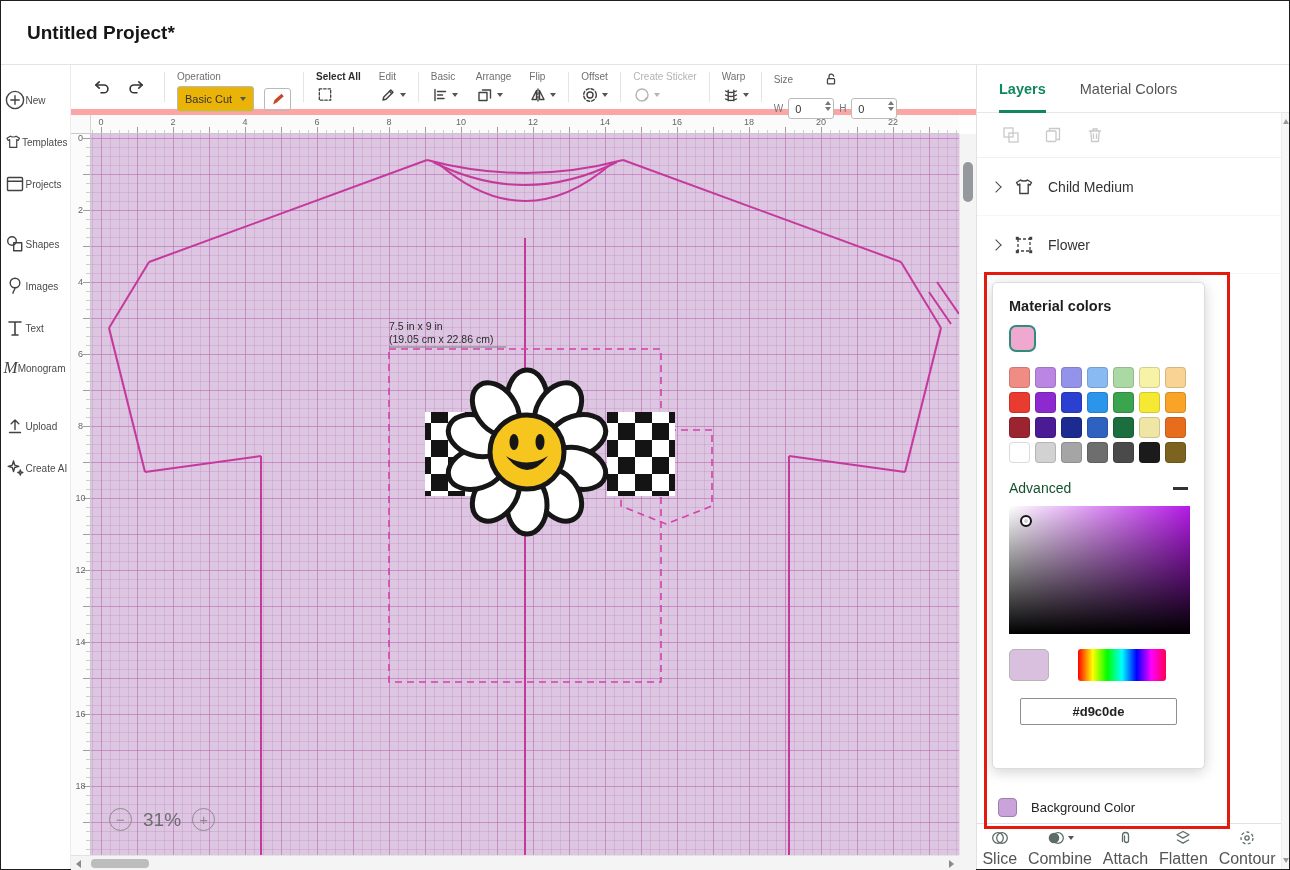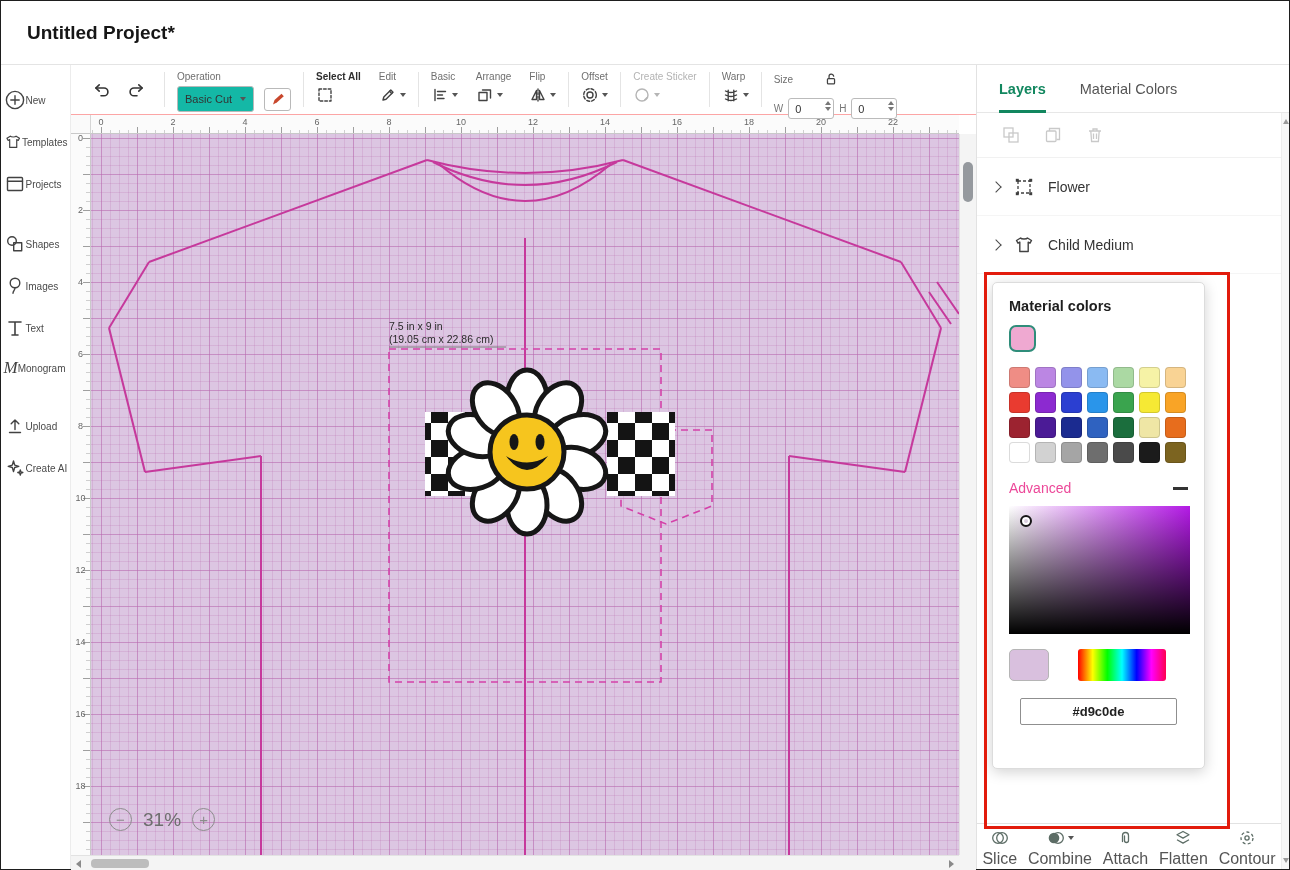--- a/index.html
+++ b/index.html
@@ -24,34 +24,34 @@
   .sidebar{position:absolute;left:0;top:64px;width:70px;bottom:0;border-right:1px solid #ececec;
     background:#fff;display:flex;flex-direction:column;align-items:center;padding-top:14px}
   .side-item{width:64px;display:flex;flex-direction:row;align-items:center;gap:0;
     padding:10px 0;cursor:pointer}
   .side-label{font-size:10px;color:#4a4a4a;white-space:nowrap}
   .side-gap{height:18px}
   .mono-glyph{font-family:"Liberation Serif",serif;font-style:italic;font-size:17px;color:#414141;line-height:18px}
 
   
   .toolbar{position:absolute;left:70px;top:64px;width:905px;height:50px;background:#fff;
-    border-bottom:1px solid #fca5a5;display:flex;align-items:stretch;padding:0 6px;z-index:4}
+    border-bottom:6px solid #fca5a5;display:flex;align-items:stretch;padding:0 6px;z-index:4}
   .undo-redo{display:flex;align-items:center;gap:16px;padding:0 14px}
   .tool-btn{cursor:pointer;display:flex;align-items:center;justify-content:center}
   .tgroup{display:flex;flex-direction:column;align-items:flex-start;padding:6px 9px;position:relative}
   .tgroup.left{align-items:flex-start}
   .tlabel{font-size:10px;color:#6f6f6f;margin-bottom:4px;white-space:nowrap}
   .tlabel.strong{color:#2e2e2e;font-weight:bold}
   .tlabel.dim{color:#b3b3b3}
   .ticon-row{display:flex;align-items:center;gap:3px}
   .tdivider{width:1px;background:#e4e4e4;margin:7px 3px}
   .caret{width:0;height:0;border-left:3.5px solid transparent;border-right:3.5px solid transparent;
     border-top:4px solid #555}
   .op-select{display:flex;align-items:center;gap:8px;border:1px solid #b9b9b9;border-radius:3px;
-    height:21px;padding:12px 7px;font-size:11px;color:#333;background:#14b8a6;cursor:pointer}
+    height:21px;padding:12px 7px;font-size:11px;color:#333;background:#eab308;cursor:pointer}
   .pen-box{width:27px;height:23px;border:1px solid #b9b9b9;border-radius:3px;display:flex;
     align-items:center;justify-content:center;margin-left:7px;cursor:pointer}
   .size-head{display:flex;align-items:center;gap:30px;margin-bottom:11px}
   .size-row{display:flex;align-items:center;gap:5px}
   .dim-lab{font-size:10px;color:#777}
   .dim-wrap{position:relative}
   .dim-input{width:46px;height:21px;border:1px solid #bbb;border-radius:3px;font-size:11px;
     padding:0 14px 0 6px;font-family:inherit;color:#333}
   .spin{position:absolute;right:3px;top:3px;display:flex;flex-direction:column;gap:2px;cursor:pointer}
   .spin i{display:block;width:0;height:0;border-left:3px solid transparent;border-right:3px solid transparent}
@@ -126,21 +126,21 @@
 
   
   .popup{position:absolute;left:991px;top:281px;width:213px;height:487px;background:#fff;
     border:1px solid #dcdcdc;border-radius:5px;box-shadow:0 3px 14px rgba(0,0,0,.18);
     z-index:40;padding:15px 16px}
   .popup-title{font-size:14.5px;font-weight:bold;color:#1e1e1e}
   .sel-swatch{width:27px;height:27px;border-radius:7px;border:2px solid #2f8d7a;margin-top:11px;cursor:pointer}
   .swatch-grid{display:grid;grid-template-columns:repeat(7,21px);gap:4px 5px;margin-top:15px}
   .swatch{width:21px;height:21px;border-radius:4px;border:1px solid rgba(0,0,0,.14);cursor:pointer}
   .adv-row{display:flex;align-items:center;justify-content:space-between;margin-top:17px}
-  .adv-label{font-size:14px;color:#ec4899}
+  .adv-label{font-size:14px;color:#14532d}
   .adv-collapse{width:15px;height:3px;background:#333;cursor:pointer}
   .grad{position:relative;width:181px;height:128px;margin-top:10px;cursor:crosshair;
     background:linear-gradient(to top,#000,rgba(0,0,0,0)),linear-gradient(to right,#fff,#b41ae6)}
   .grad-cursor{position:absolute;left:11px;top:9px;width:12px;height:12px;border-radius:50%;
     border:2px solid #161616;box-shadow:inset 0 0 0 2px #fff}
   .cur-row{display:flex;align-items:center;margin-top:15px}
   .cur-swatch{width:40px;height:32px;border-radius:5px;border:1px solid #b5b5b5}
   .hue-bar{width:88px;height:32px;margin-left:29px;border-radius:3px;cursor:pointer;
     background:linear-gradient(to right,#f00,#ff0,#0f0,#0ff,#00f,#f0f,#ff0050)}
   .hex-input{display:block;width:157px;height:27px;margin:17px auto 0;border:1px solid #8f8f8f;
@@ -500,38 +500,42 @@
           <rect x="3.5" y="6" width="9.5" height="10.5" rx="1"></rect>
           <path d="M6.5 6V3.5h10v11h-3"></path>
         </svg>
       <svg width="20" height="20" viewBox="0 0 20 20" fill="none" stroke="#c9c9c9" stroke-width="1.3">
           <path d="M4 6h12M8 6V4h4v2M5.8 6l.8 10.5h6.8L14.2 6M8.5 8.5v5.5M11.5 8.5v5.5"></path>
         </svg>
     </div>
 
     <div class="layer-row">
       <span class="chev"></span>
+      <svg class="ic" width="22" height="22" viewBox="0 0 22 22">
+          <path d="M7.5 4 3.5 6.5 5 9.2 6.8 8.1V17.5H15.2V8.1L17 9.2 18.5 6.5 14.5 4C13.6 5.4 8.4 5.4 7.5 4Z"></path>
+        </svg>
+      <span class="layer-name">Child Medium</span>
+    </div>
+
+    <div class="layer-row">
+      <span class="chev"></span>
       <svg width="22" height="22" viewBox="0 0 22 22" fill="none" stroke="#3f3f3f" stroke-width="1.3">
         <rect x="5" y="5" width="12" height="12" stroke-dasharray="3 2"></rect>
         <rect x="2.8" y="2.8" width="3" height="3" fill="#3f3f3f" stroke="none"></rect>
         <rect x="16.2" y="2.8" width="3" height="3" fill="#3f3f3f" stroke="none"></rect>
         <rect x="2.8" y="16.2" width="3" height="3" fill="#3f3f3f" stroke="none"></rect>
         <rect x="16.2" y="16.2" width="3" height="3" fill="#3f3f3f" stroke="none"></rect>
       </svg>
       <span class="layer-name">Flower</span>
     </div>
 
-    <div class="layer-row">
-      <span class="chev"></span>
-      <svg class="ic" width="22" height="22" viewBox="0 0 22 22">
-          <path d="M7.5 4 3.5 6.5 5 9.2 6.8 8.1V17.5H15.2V8.1L17 9.2 18.5 6.5 14.5 4C13.6 5.4 8.4 5.4 7.5 4Z"></path>
-        </svg>
-      <span class="layer-name">Child Medium</span>
-    </div>
-
+    <div class="bg-row">
+      <span class="bg-swatch" style="background: rgb(201, 163, 217);"></span>
+      <span class="bg-label">Background Color</span>
+    </div>
 
     <div class="rbottom">
       <div class="rb-item">
         <svg width="20" height="20" viewBox="0 0 20 20" fill="none" stroke="#5d6d66" stroke-width="1.3">
             <circle cx="8" cy="10" r="5.3"></circle>
             <circle cx="12" cy="10" r="5.3"></circle>
           </svg>
         <span class="rb-label">Slice</span>
       </div>
       <div class="rb-item">

